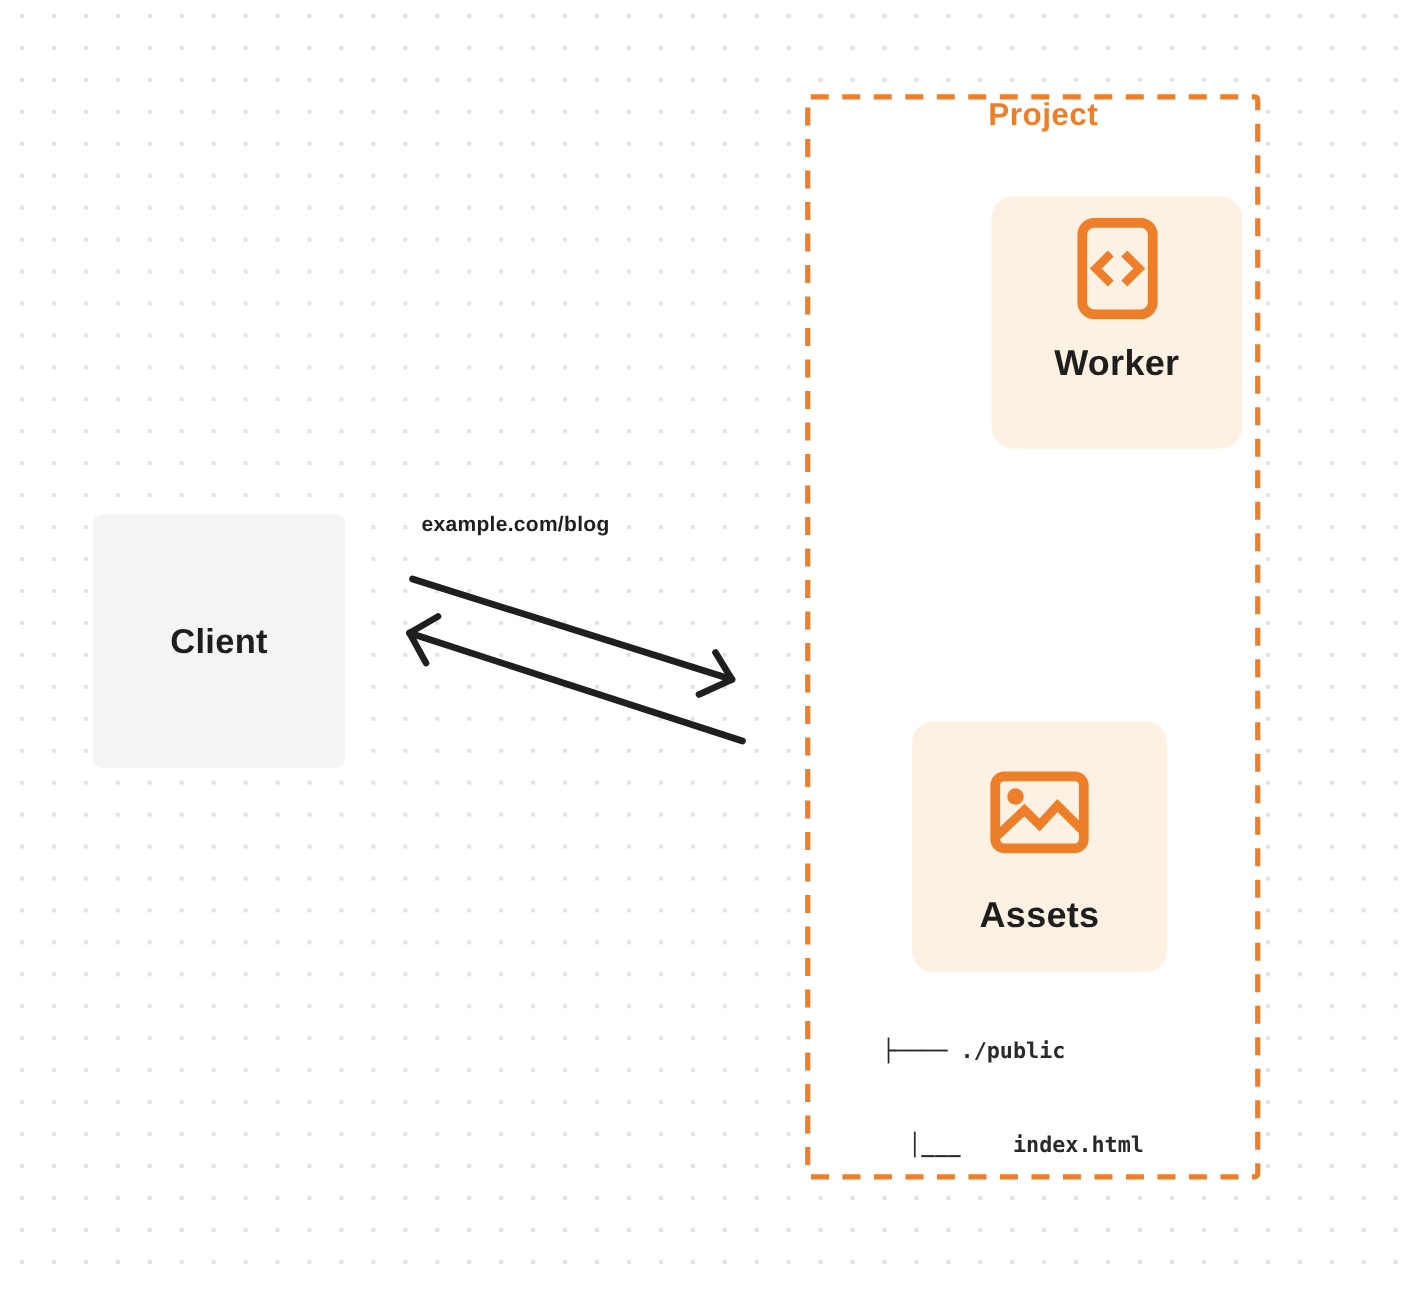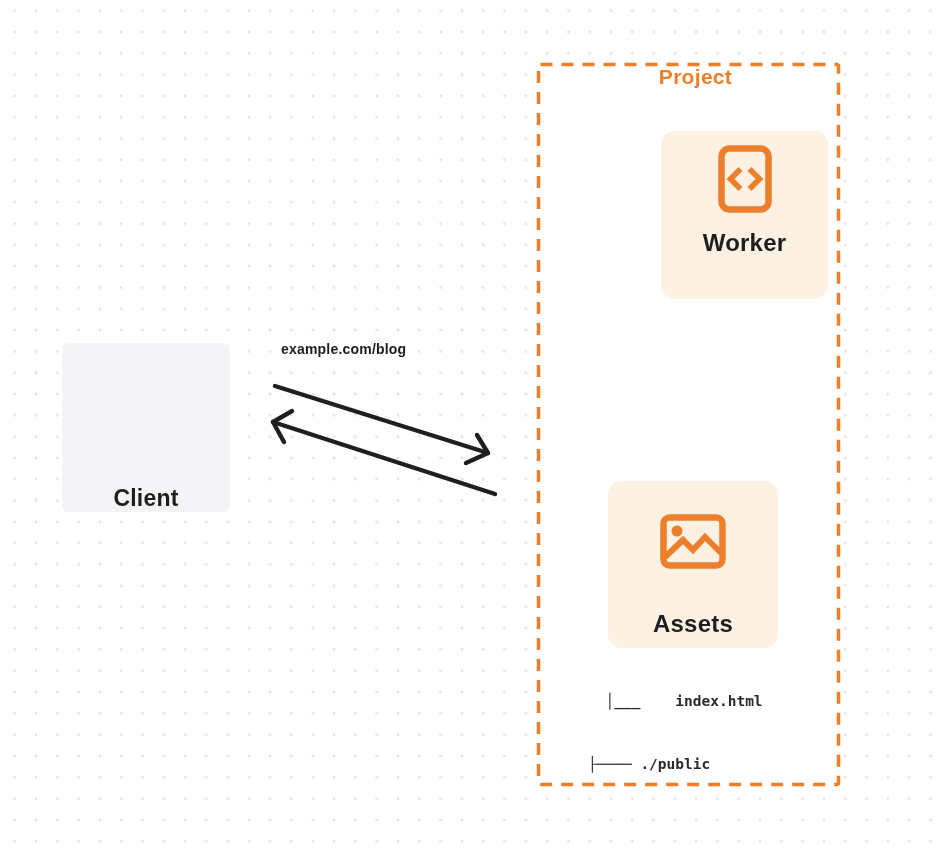--- a/index.html
+++ b/index.html
@@ -8,21 +8,21 @@
   }
   html,body{margin:0;padding:0;background:#fff;}
   .canvas{
     position:relative;width:938px;height:860px;overflow:hidden;
     background-color:var(--bg);
     background-image:radial-gradient(circle,var(--dot) 1.4px,transparent 1.6px);
     background-size:21.3px 21.3px;background-position:4px 0;
     font-family:"Liberation Sans",sans-serif;color:var(--ink);
   }
   .overlay{position:absolute;left:0;top:0;width:938px;height:860px;}
-  .node{position:absolute;display:flex;align-items:flex-end;justify-content:center;box-sizing:border-box;}
+  .node{position:absolute;display:flex;align-items:center;justify-content:center;box-sizing:border-box;}
   .client-box{
     left:62px;top:343px;width:168px;height:169px;
     background:var(--client-bg);border-radius:6px;
   }
   .client-label{font-size:23px;font-weight:bold;color:var(--ink);letter-spacing:.2px;}
   .request-label{
     position:absolute;left:281px;top:341px;
     font-size:14px;font-weight:bold;color:var(--ink);letter-spacing:.2px;
   }
   .project-label-row{
@@ -32,21 +32,21 @@
   .project-label{
     background:var(--bg);padding:0 9px;margin-left:14px;
     transform:translateY(-52%);
     font-size:21px;font-weight:bold;color:var(--accent);letter-spacing:.3px;
   }
   .card{
     position:absolute;display:flex;flex-direction:column;align-items:center;box-sizing:border-box;
     background:var(--card-bg);border-radius:14px;
   }
   .worker-card{left:613px;top:131px;width:167px;height:168px;padding-top:14px;gap:16px;margin-left:48px;}
-  .assets-card{left:608px;top:481px;width:170px;height:167px;padding-top:33px;gap:41px;}
+  .assets-card{left:608px;top:481px;width:170px;height:167px;padding-top:33px;gap:28px;}
   .card-label{font-size:24px;font-weight:bold;color:var(--ink);letter-spacing:.2px;}
   .file-tree{
     position:absolute;left:588px;top:649px;
     font-family:"DejaVu Sans Mono",monospace;font-size:14.5px;line-height:21px;
     font-weight:600;color:var(--tree-text);white-space:pre;
   }
 </style>
 </head>
 <body>
 
@@ -88,18 +88,18 @@
   <div class="card assets-card">
     <svg width="66" height="55" viewBox="0 0 66 55" aria-hidden="true">
       <rect x="3.5" y="3.5" width="59" height="48" rx="6" fill="none" stroke="var(--accent)" stroke-width="6.5"></rect>
       <circle cx="17" cy="17" r="5.5" fill="var(--accent)"></circle>
       <path d="M5 43 L23 26 L33 36 L45 23 L61 39" fill="none" stroke="var(--accent)" stroke-width="6"></path>
     </svg>
     <span class="card-label">Assets</span>
   </div>
 
   <div class="file-tree">
+    <div>├──── ./public</div>
     <div>  │___    index.html</div>
-    <div>├──── ./public</div>
     
   </div>
 
 </div>
 
 </body></html>

